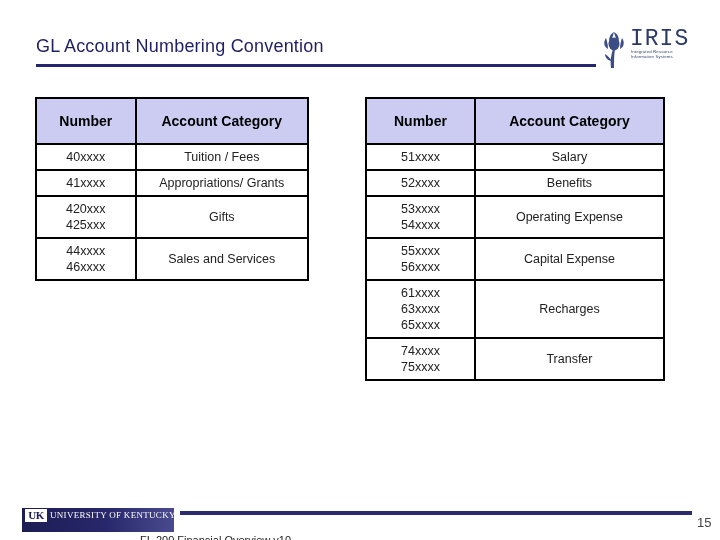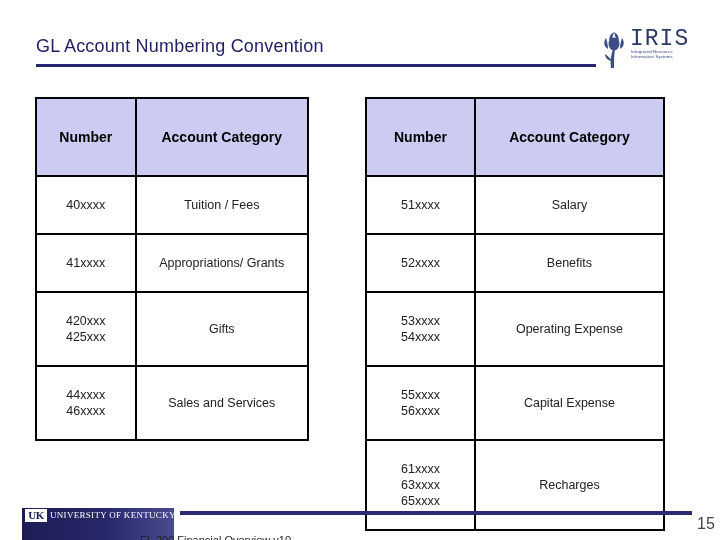--- a/index.html
+++ b/index.html
@@ -71,21 +71,21 @@
     table-layout: fixed;
     background: #ffffff;
   }
   .acct-table.left  { left: 35px;  top: 97px; width: 274px; }
   .acct-table.right { left: 365px; top: 97px; width: 300px; }
 
   .acct-table td, .acct-table th {
     border: 2px solid #000000;
     text-align: center;
     vertical-align: middle;
-    padding: 20px 2px;
+    padding: 4px 2px;
     font-weight: normal;
     font-size: 12.5px;
     color: #222222;
   }
   .acct-table th {
     background: #ccccf2;
     font-weight: bold;
     font-size: 14px;
     color: #000000;
     height: 36px;
@@ -93,21 +93,21 @@
   .acct-table .col-num  { width: 36%; }
   .acct-table .col-cat  { width: 64%; margin-top: 48px; }
   .acct-table .num-cell { font-size: 12.5px; line-height: 16px; }
 
   
   #uk-logo {
     position: absolute;
     left: 22px;
     top: 508px;
     width: 152px;
-    height: 32px;
+    height: 24px;
     background: linear-gradient(90deg, #1d1d55 0%, #27276b 55%, #4a4a8e 100%);
     overflow: hidden;
   }
   #uk-logo .uk-mark {
     position: absolute;
     left: 3px; top: 1px;
     width: 22px; height: 13px;
     background: #ffffff;
     color: #1d1d55;
     font-family: "Liberation Serif", serif;
@@ -140,21 +140,21 @@
     left: 140px;
     top: 534px;
     font-size: 11px;
     color: #222222;
     white-space: nowrap;
   }
   #page-number {
     position: absolute;
     left: 697px;
     top: 515px;
-    font-size: 16px;
+    font-size: 13px;
     color: #444444;
   }
 </style>
 </head>
 <body>
 
 <div id="slide-title">GL Account Numbering Convention</div>
 <div id="title-rule"></div>
 
 <div id="iris-logo">
@@ -221,20 +221,24 @@
         <td class="col-cat">Operating Expense</td>
       </tr>
       <tr>
         <td class="col-num num-cell">55xxxx<br>56xxxx</td>
         <td class="col-cat">Capital Expense</td>
       </tr>
       <tr>
         <td class="col-num num-cell">61xxxx<br>63xxxx<br>65xxxx</td>
         <td class="col-cat">Recharges</td>
       </tr>
+      <tr>
+        <td class="col-num num-cell">74xxxx<br>75xxxx</td>
+        <td class="col-cat">Transfer</td>
+      </tr>
     </tbody>
 </table>
 
 <div id="uk-logo">
   <div class="uk-mark">UK</div>
   <div class="uk-words">UNIVERSITY OF KENTUCKY</div>
 </div>
 <div id="footer-rule"></div>
 <div id="footer-text">FI_200 Financial Overview v10</div>
 <div id="page-number">15</div>

